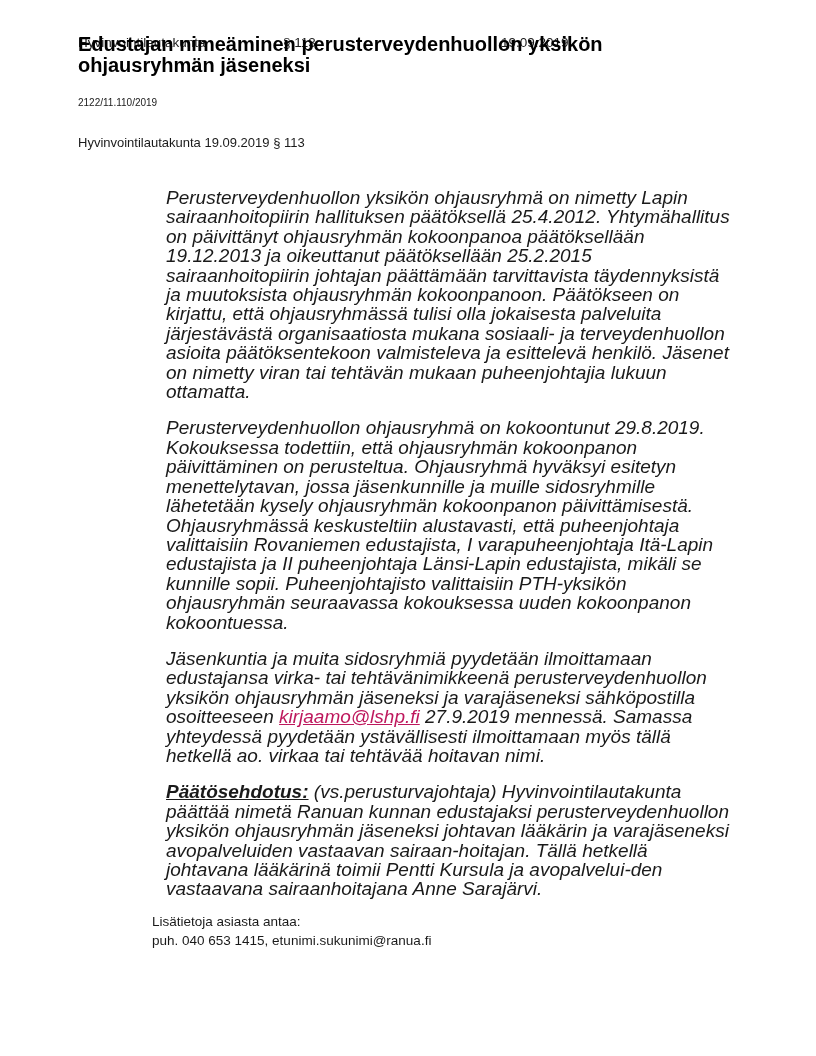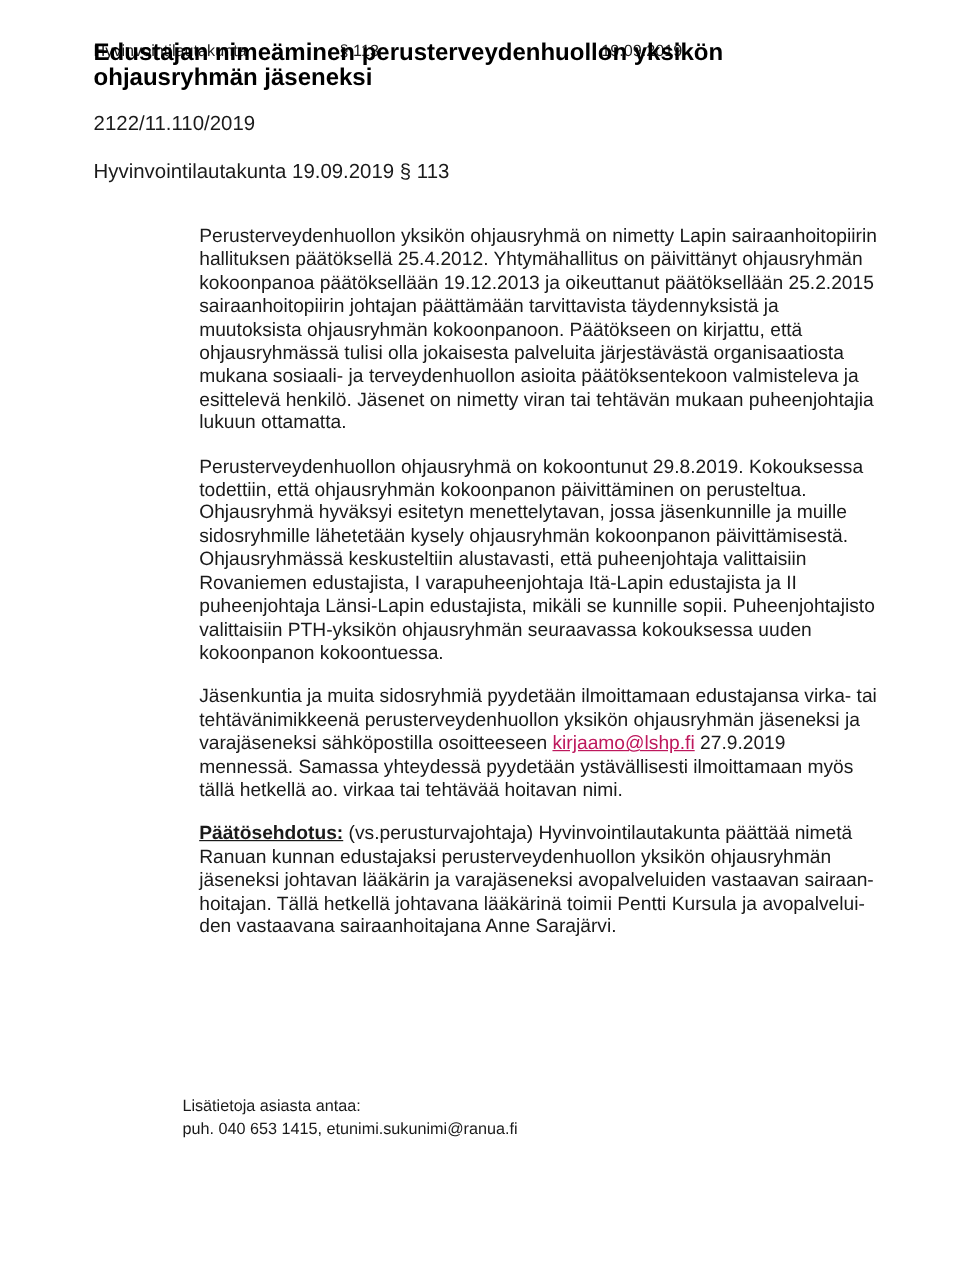--- a/index.html
+++ b/index.html
@@ -48,42 +48,43 @@
     font-weight: bold;
     line-height: 21px;
     color: #000;
   }
 
   
   .doc-ref {
     position: absolute;
     top: 94px;
     left: 78px;
-    font-size: 17px;
+    font-size: 10px;
     line-height: 18px;
   }
 
   
   .doc-subheading {
     position: absolute;
     top: 134px;
     left: 78px;
-    font-size: 17px;
+    font-size: 13px;
     line-height: 18px;
   }
 
   
   .body-block {
     position: absolute;
     top: 188px;
     left: 166px;
     width: 568px;
-    font-size: 16px;
+    font-size: 19px;
     line-height: 19.4px;
     text-align: left;
+    font-style: italic;
   }
   .body-block p {
     margin: 0 0 17px 0;
   }
   .body-block p:last-child { margin-bottom: 0; }
 
   .lead-label {
     font-weight: bold;
     text-decoration: underline;
     text-align: center;

